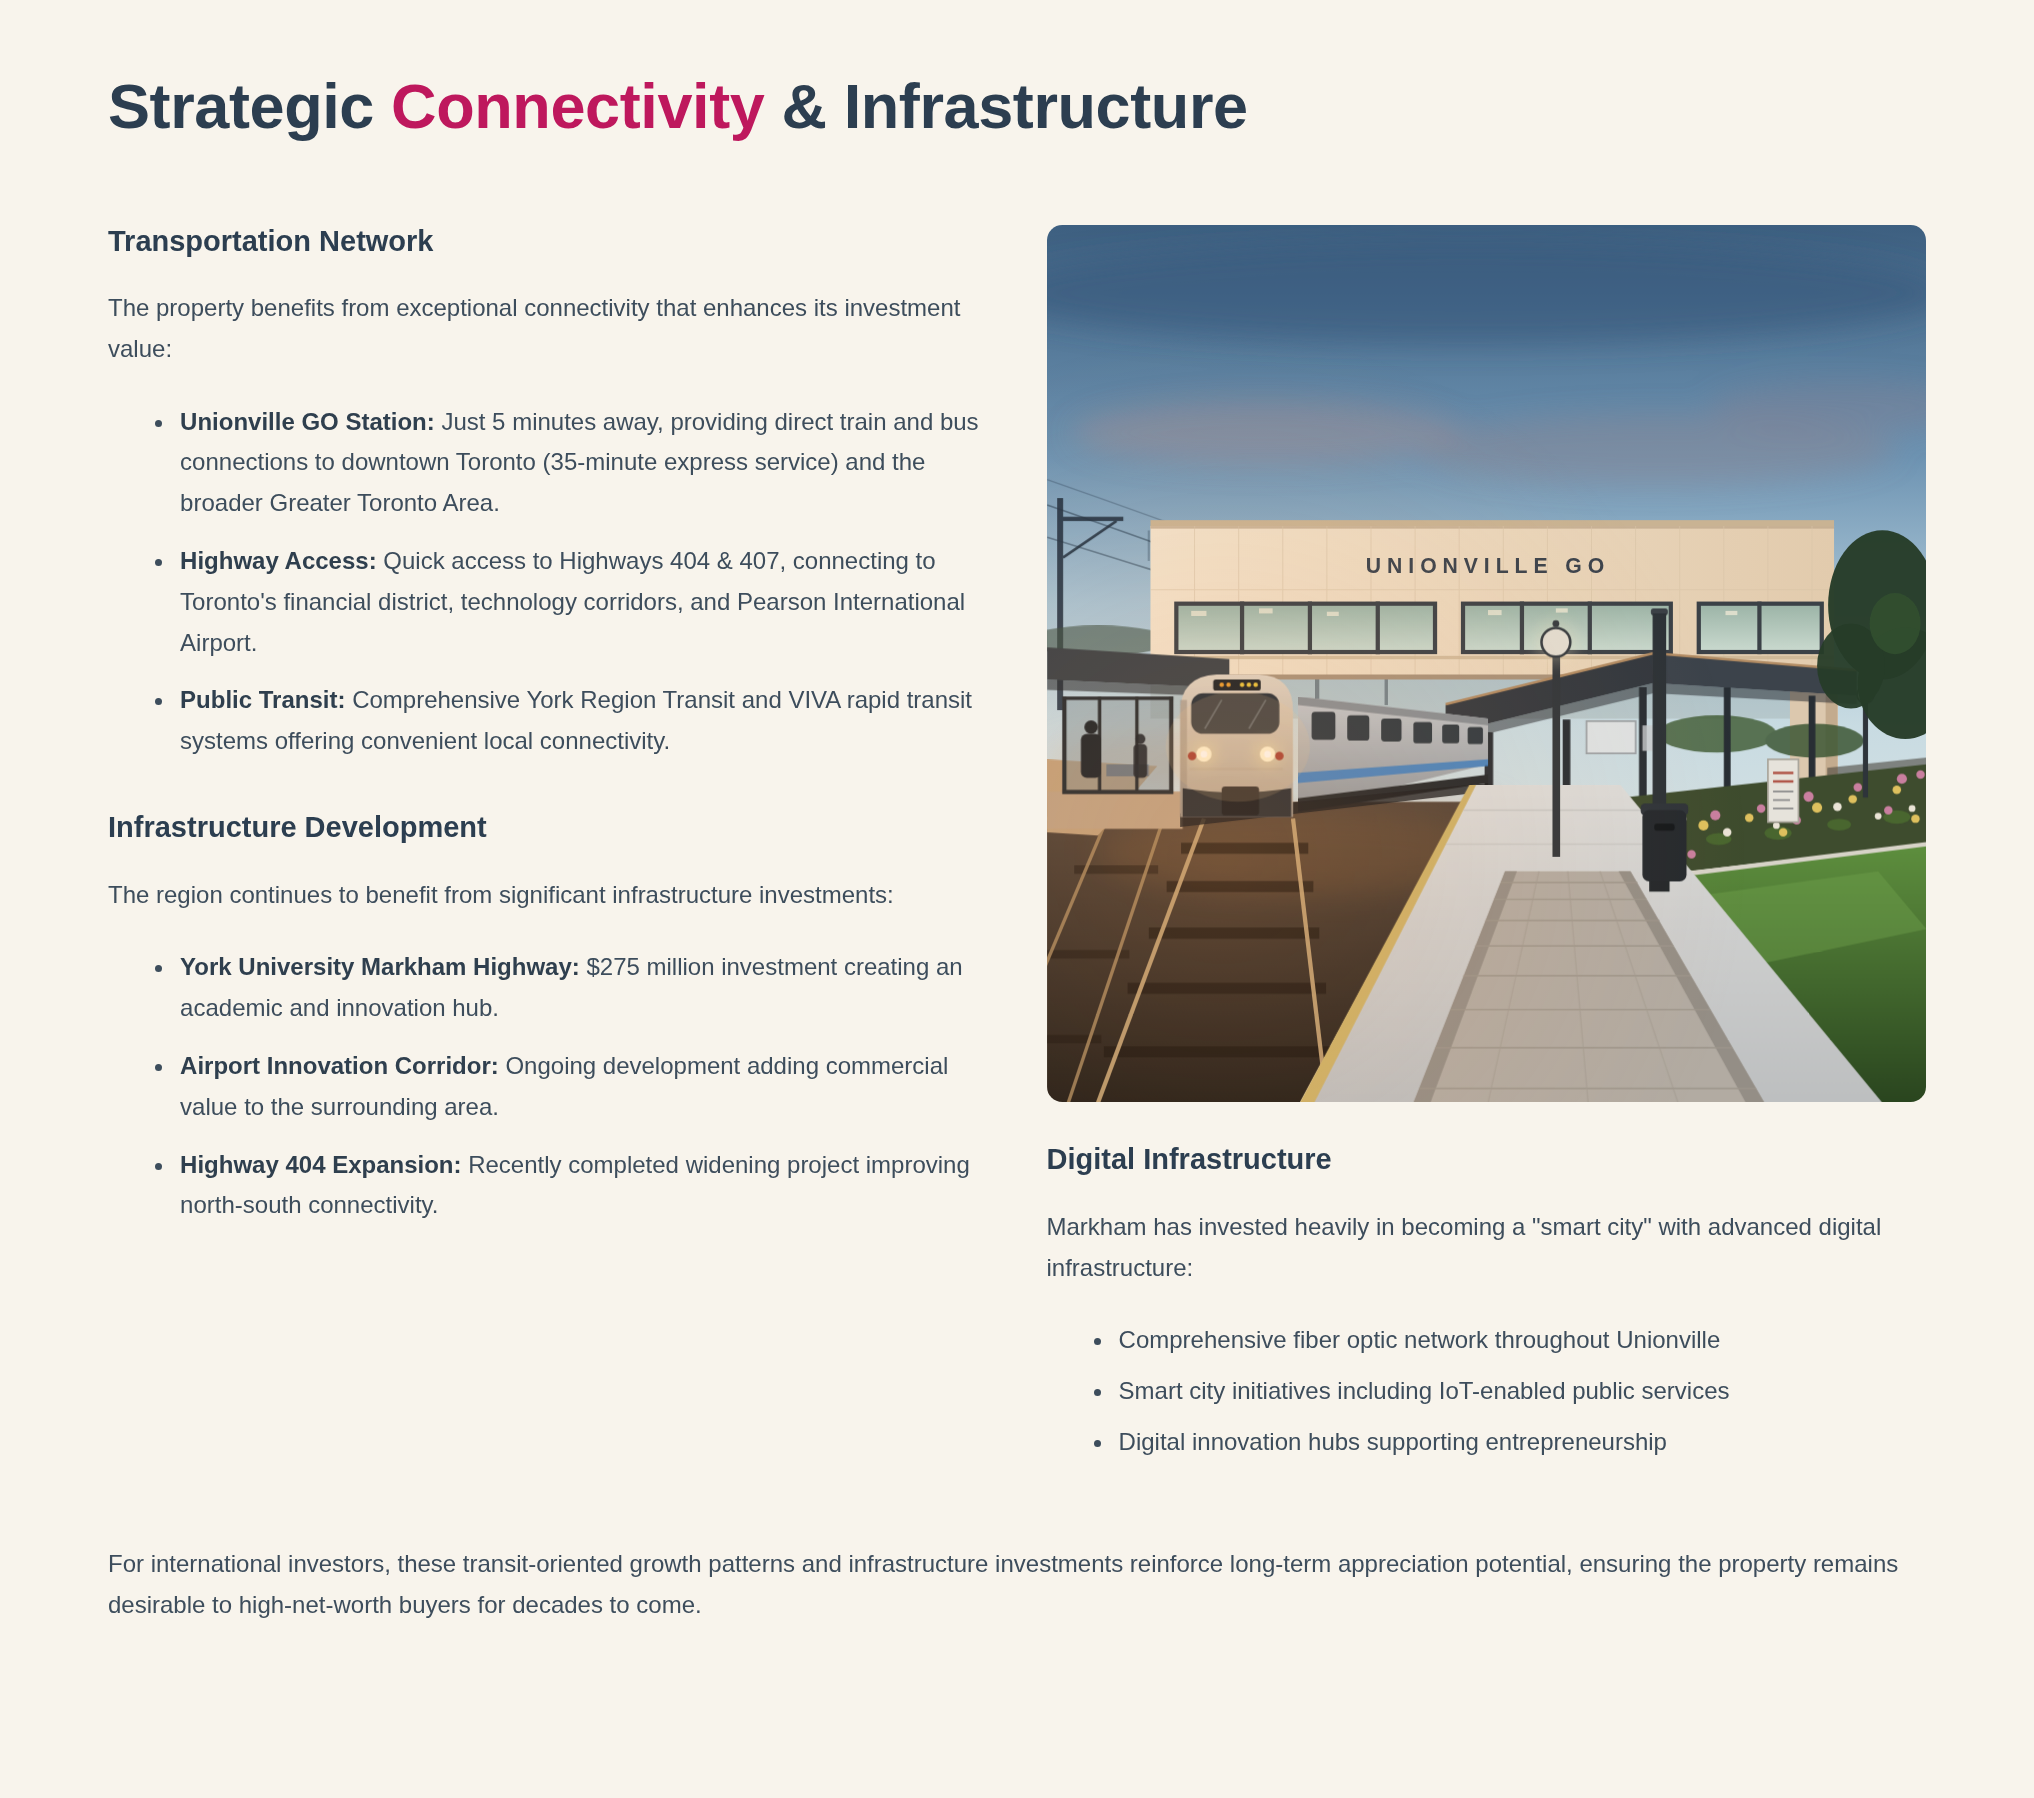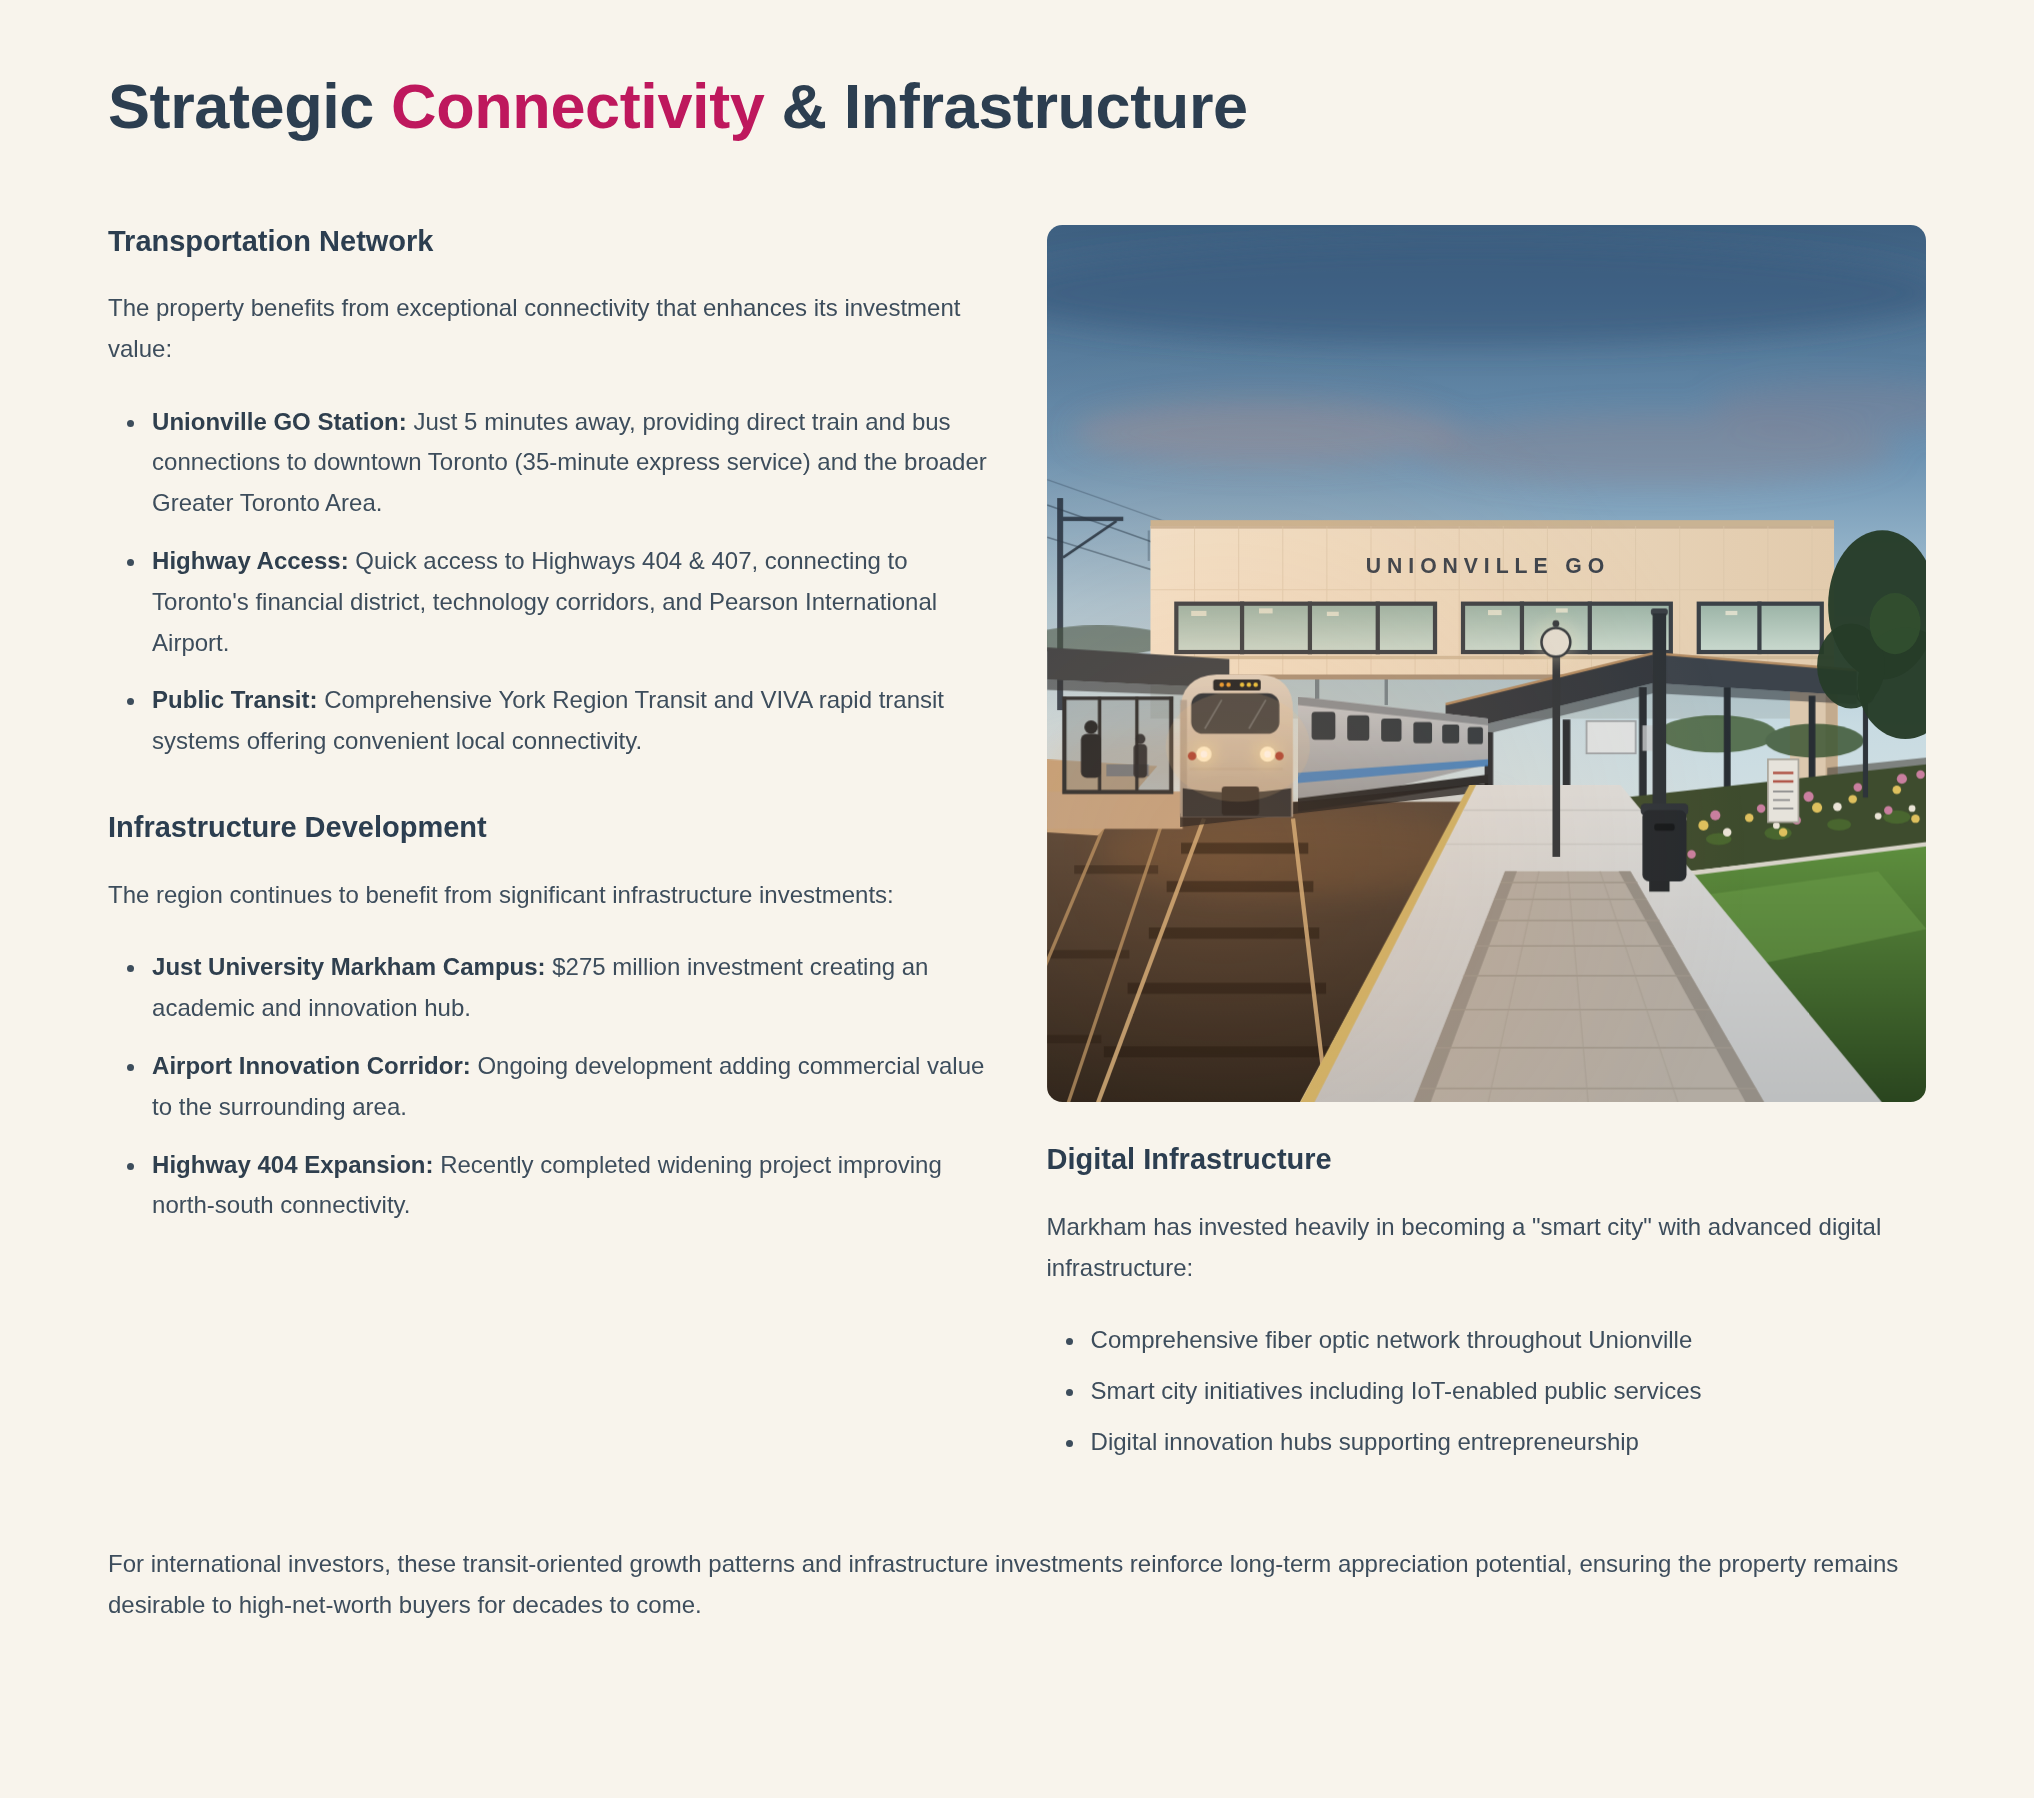--- a/index.html
+++ b/index.html
@@ -32,20 +32,21 @@
   }
   h2 {
     font-size:29px;
     font-weight:700;
     color:#2C3E50;
     margin:0 0 30.5px 0;
   }
   p.body, li {
     font-size:24px;
     line-height:1.7;
+    margin-left:28px;
   }
   p.body { margin:12px 0 32px 0; }
   ul { margin:0; padding-left:39px; list-style:disc; }
   li { padding-left:5.1px; margin-bottom:17px; }
   li::marker { color:#3D4D5C; font-size:22px; }
   strong { font-weight:700; color:#2F3F4E; }
   section.second h2 { margin-top:49px; }
   figure { margin:0 0 41px 0; }
   .photo {
     width:100%;
@@ -81,21 +82,21 @@
           <li><strong>Unionville GO Station:</strong><span> Just 5 minutes away, providing direct train and bus connections to downtown Toronto (35-minute express service) and the broader Greater Toronto Area.</span></li>
           <li><strong>Highway Access:</strong><span> Quick access to Highways 404 &amp; 407, connecting to Toronto's financial district, technology corridors, and Pearson International Airport.</span></li>
           <li><strong>Public Transit:</strong><span> Comprehensive York Region Transit and VIVA rapid transit systems offering convenient local connectivity.</span></li>
         </ul>
       </section>
 
       <section class="second">
         <h2>Infrastructure Development</h2>
         <p class="body">The region continues to benefit from significant infrastructure investments:</p>
         <ul>
-          <li><strong>Just University Markham Campus:</strong><span> $275 million investment creating an academic and innovation hub.</span></li>
+          <li><strong>York University Markham Highway:</strong><span> $275 million investment creating an academic and innovation hub.</span></li>
           <li><strong>Airport Innovation Corridor:</strong><span> Ongoing development adding commercial value to the surrounding area.</span></li>
           <li><strong>Highway 404 Expansion:</strong><span> Recently completed widening project improving north-south connectivity.</span></li>
         </ul>
       </section>
 
     </div>
 
     <div class="col-right">
 
       <figure>

